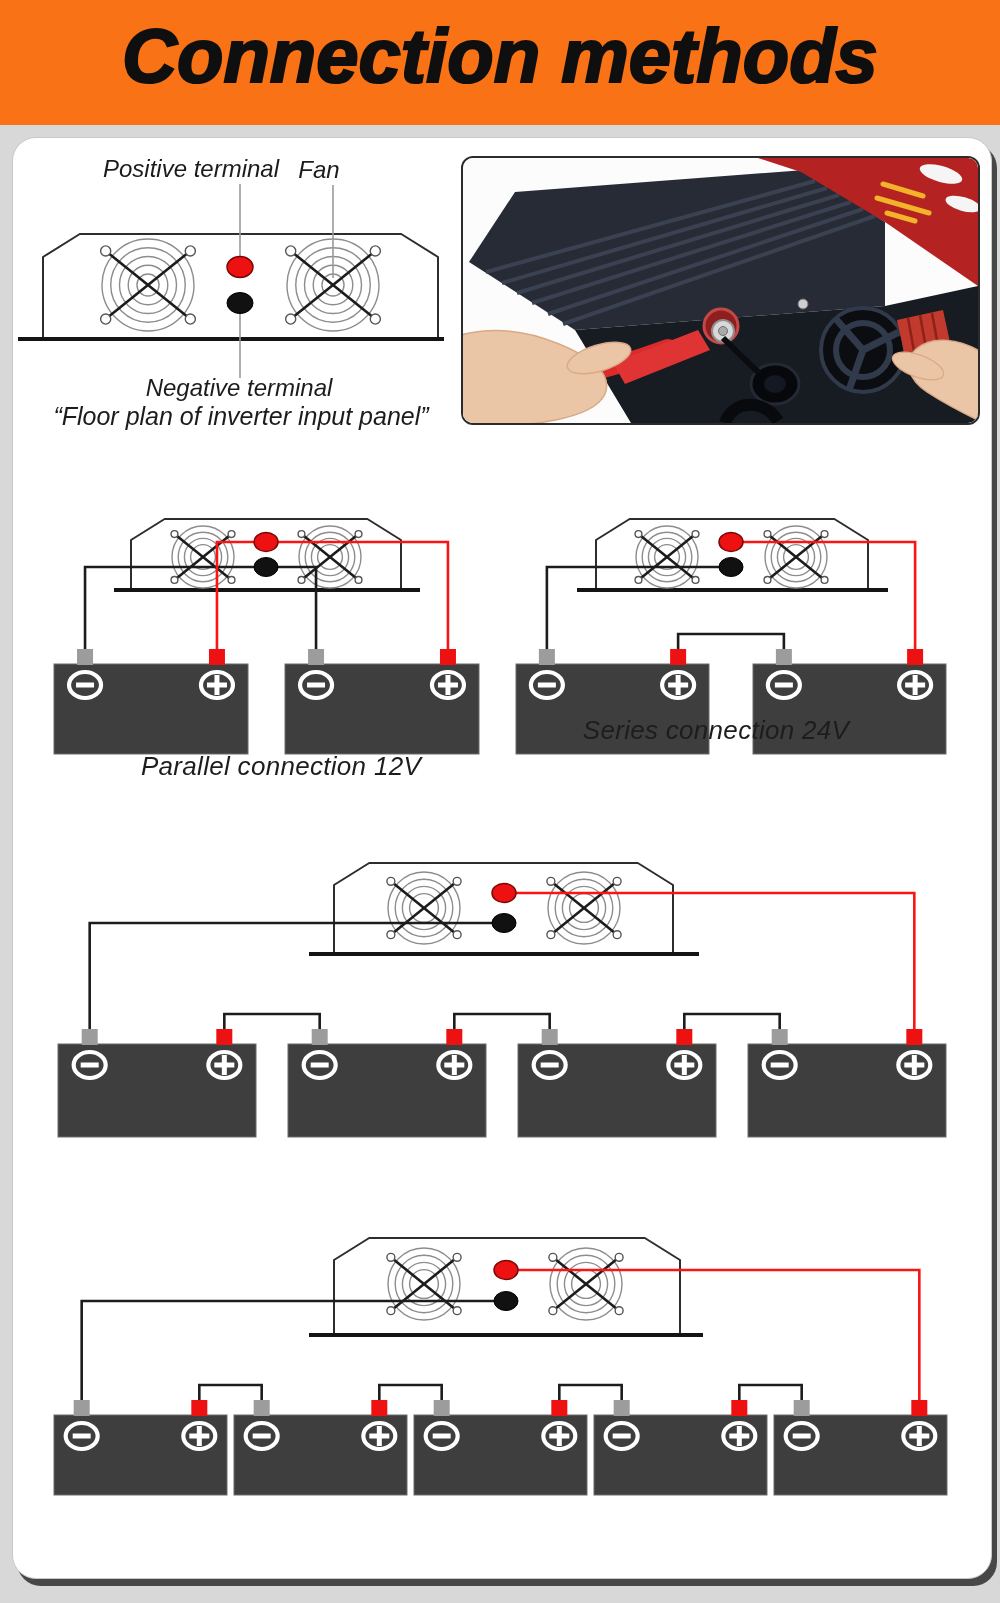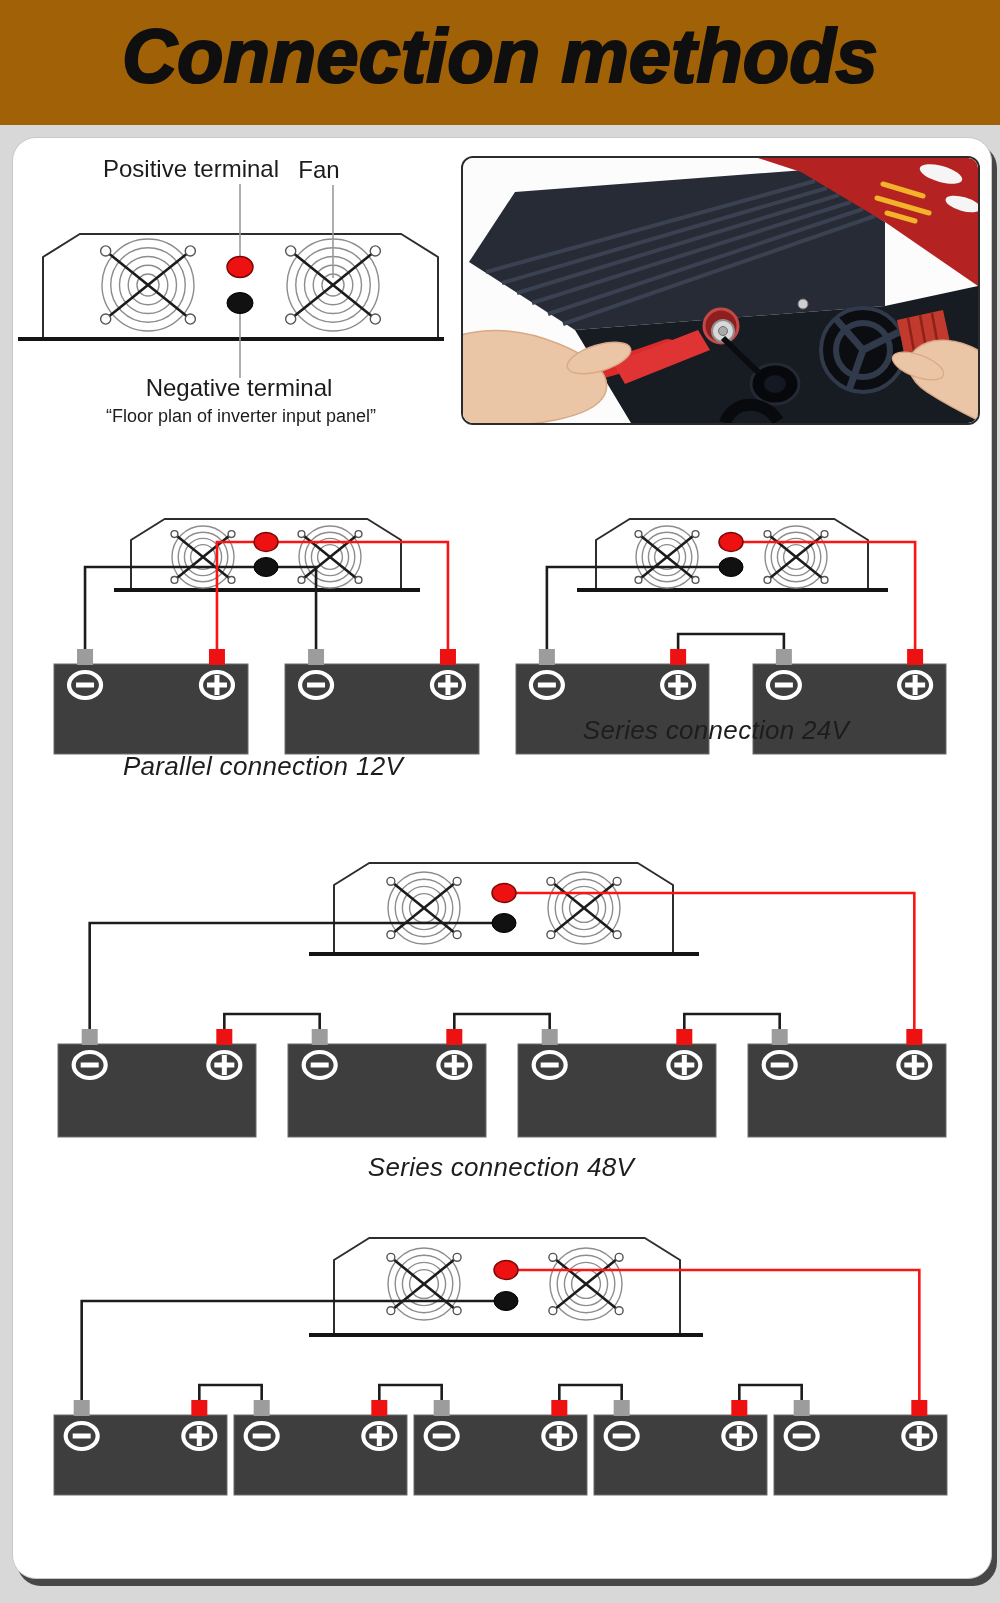--- a/index.html
+++ b/index.html
@@ -1,25 +1,25 @@
 <!DOCTYPE html>
 <html><head>
 <meta charset="utf-8">
 <style>
   html,body{margin:0;padding:0;background:#ffffff;}
-  .page{position:relative;width:1000px;height:1603px;background:#a16207;overflow:hidden;
+  .page{position:relative;width:1000px;height:1603px;background:#f97316;overflow:hidden;
         font-family:"Liberation Sans",sans-serif;}
   .title{position:absolute;top:0px;left:0;width:100%;height:118px;line-height:112px;
          text-align:center;font-style:italic;font-weight:bold;font-size:76px;
          color:#0f0f0f;-webkit-text-stroke:2.2px #0f0f0f;letter-spacing:0px;}
   .panel-bg{position:absolute;left:0;top:125px;width:1000px;height:1478px;background:#d8d8d8;}
   .card{position:absolute;left:12px;top:12px;width:978px;height:1440px;background:#ffffff;
         border:1px solid #c9c9c9;border-radius:24px;box-shadow:5px 7px 0 #474747;}
   .wiring-svg{position:absolute;left:0;top:0;width:978px;height:1440px;}
-  .lbl{position:absolute;color:#1c1c1c;white-space:nowrap;
+  .lbl{position:absolute;font-style:italic;color:#1c1c1c;white-space:nowrap;
        transform:translate(-50%,-50%);font-size:24px;}
   .cap{position:absolute;font-style:italic;color:#1d1d1d;white-space:nowrap;
        transform:translate(-50%,-50%);font-size:26px;letter-spacing:0.3px;}
   .photo{position:absolute;left:448px;top:18px;width:515px;height:265px;background:#fbfbfb;
          border:2px solid #2b2b2b;border-radius:12px;overflow:hidden;}
   .photo svg{display:block;width:100%;height:100%;}
 </style>
 </head>
 <body>
 
@@ -289,25 +289,24 @@
             <rect x="370.32" y="1399" width="16" height="16" fill="#ee1111"></rect>
             <rect x="550.3199999999999" y="1399" width="16" height="16" fill="#ee1111"></rect>
             <rect x="730.3199999999999" y="1399" width="16" height="16" fill="#ee1111"></rect>
             <rect x="910.3199999999999" y="1399" width="16" height="16" fill="#ee1111"></rect>
           </g>
         </svg>
 
       <div class="lbl" style="left:178px;top:31px;">Positive terminal</div>
       <div class="lbl" style="left:306px;top:32px;">Fan</div>
       <div class="lbl" style="left:226px;top:250px;">Negative terminal</div>
-      <div class="lbl" style="left:228px;top:278px;font-size:18px;">“Floor plan of inverter input panel”</div>
-
-      <div class="cap" style="left:250px;top:628px;text-align:right;">Parallel connection 12V</div>
+      <div class="lbl" style="left:228px;top:278px;font-size:25px;">“Floor plan of inverter input panel”</div>
+
+      <div class="cap" style="left:268px;top:628px;text-align:right;">Parallel connection 12V</div>
       <div class="cap" style="left:703px;top:592px;">Series connection 24V</div>
-      <div class="cap" style="left:488px;top:1029px;">Series connection 48V</div>
 
       <div class="photo">
         <svg viewBox="0 0 515 265" preserveAspectRatio="none">
           <rect x="0" y="0" width="515" height="265" fill="#fcfcfc"></rect>
           <g>
             <polygon points="6,104 52,34 342,12 422,64 422,148 112,172" fill="#262b36"></polygon>
             <g stroke="#3a4150" stroke-width="4">
               <line x1="23" y1="114" x2="352" y2="23"></line>
                 <line x1="39" y1="125" x2="364" y2="30"></line>
               <line x1="54" y1="135" x2="376" y2="37"></line>

